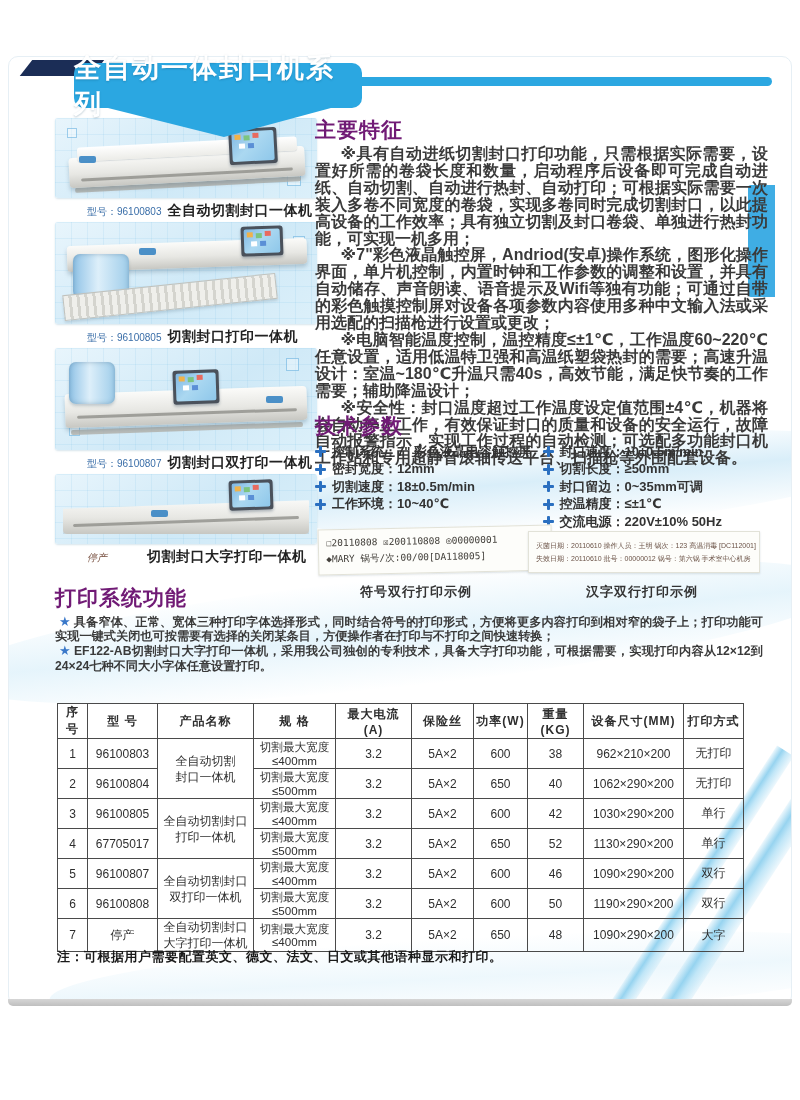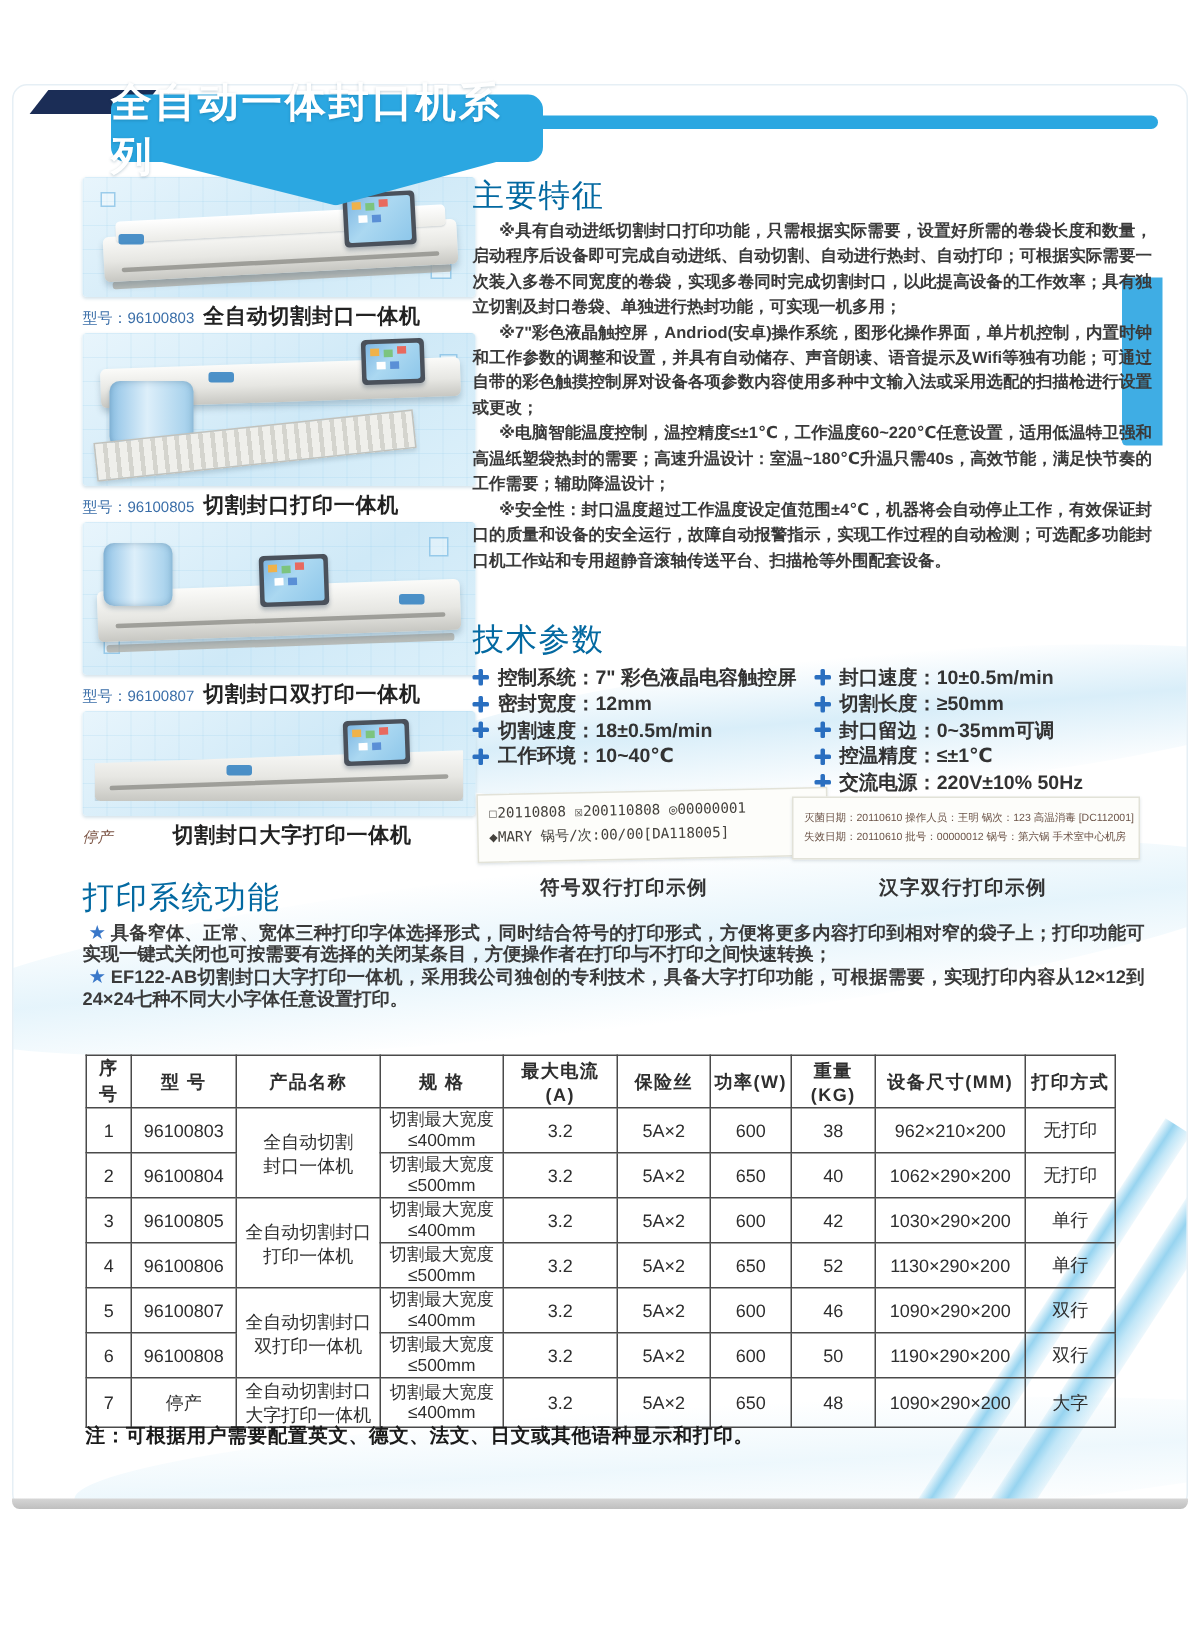--- a/index.html
+++ b/index.html
@@ -105,29 +105,29 @@
     box-shadow:inset 0 0 5px rgba(50,90,120,.35), 0 2px 3px rgba(60,90,110,.25);
   }
   .m-slot { position:absolute; height:3px; background:#8a8a84; border-radius:2px; opacity:.75; }
   .m-logo { position:absolute; width:17px; height:7px; background:#2e7fc1; border-radius:2px; opacity:.85; }
   .m-base { position:absolute; height:5px; background:#b4b4ae; border-radius:2px; opacity:.85; }
   .m-tray {
     position:absolute; border:1px solid #c2c2bc;
     background:repeating-linear-gradient(90deg,#efefeb 0 5px,#d4d4ce 5px 8px);
     box-shadow:0 2px 3px rgba(60,90,110,.2);
   }
-  .caption { display:flex; align-items:baseline; margin-top:4px; white-space:nowrap; }
+  .caption { display:flex; align-items:baseline; margin-top:4px; white-space:nowrap;margin-left:32px; }
   .cap-model { font-size:10px; color:#3a6ea8; margin-right:6px; }
   .cap-model.discontinued { color:#7a5242; font-style:italic; margin-right:40px; }
   .cap-name { font-size:14px; font-weight:700; color:#222; letter-spacing:.5px; }
   
-  .sec-title { position:absolute; font-size:21px; font-weight:normal; color:#0369a1; letter-spacing:1px; }
+  .sec-title { position:absolute; font-size:21px; font-weight:bold; color:#701a75; letter-spacing:1px; }
   .features { position:absolute; left:315px; top:146px; width:453px; }
   .features p, .ps-paras p {
-    font-size:11px; line-height:16.9px; color:#3a3a3a; font-weight:600;
+    font-size:16px; line-height:16.9px; color:#3a3a3a; font-weight:600;
     text-align:justify; text-indent:1.6em;
   }
   .params { position:absolute; left:315px; top:443px; width:455px; display:flex; }
   .p-col { width:50%; }
   .p-item { display:flex; align-items:center; height:17.5px; font-size:13px; font-weight:600; color:#333; white-space:nowrap; }
   .plus { position:relative; width:11px; height:11px; display:inline-block; margin-right:6px; flex:none; }
   .plus::before { content:''; position:absolute; left:4px; top:0; width:3px; height:11px; background:#2a6fc0; border-radius:1px; }
   .plus::after  { content:''; position:absolute; left:0; top:4px; width:11px; height:3px; background:#2a6fc0; border-radius:1px; }
   .sample {
     position:absolute; background:#fdfdfa; border:1px solid #e2e2d8;
@@ -389,21 +389,21 @@
 ≤400mm</td>
         <td>3.2</td>
         <td>5A×2</td>
         <td>600</td>
         <td>42</td>
         <td>1030×290×200</td>
         <td>单行</td>
       </tr>
       <tr>
         <td>4</td>
-        <td>96100806</td>
+        <td>67705017</td>
         <td class="pre">切割最大宽度
 ≤500mm</td>
         <td>3.2</td>
         <td>5A×2</td>
         <td>650</td>
         <td>52</td>
         <td>1130×290×200</td>
         <td>单行</td>
       </tr>
       <tr>

